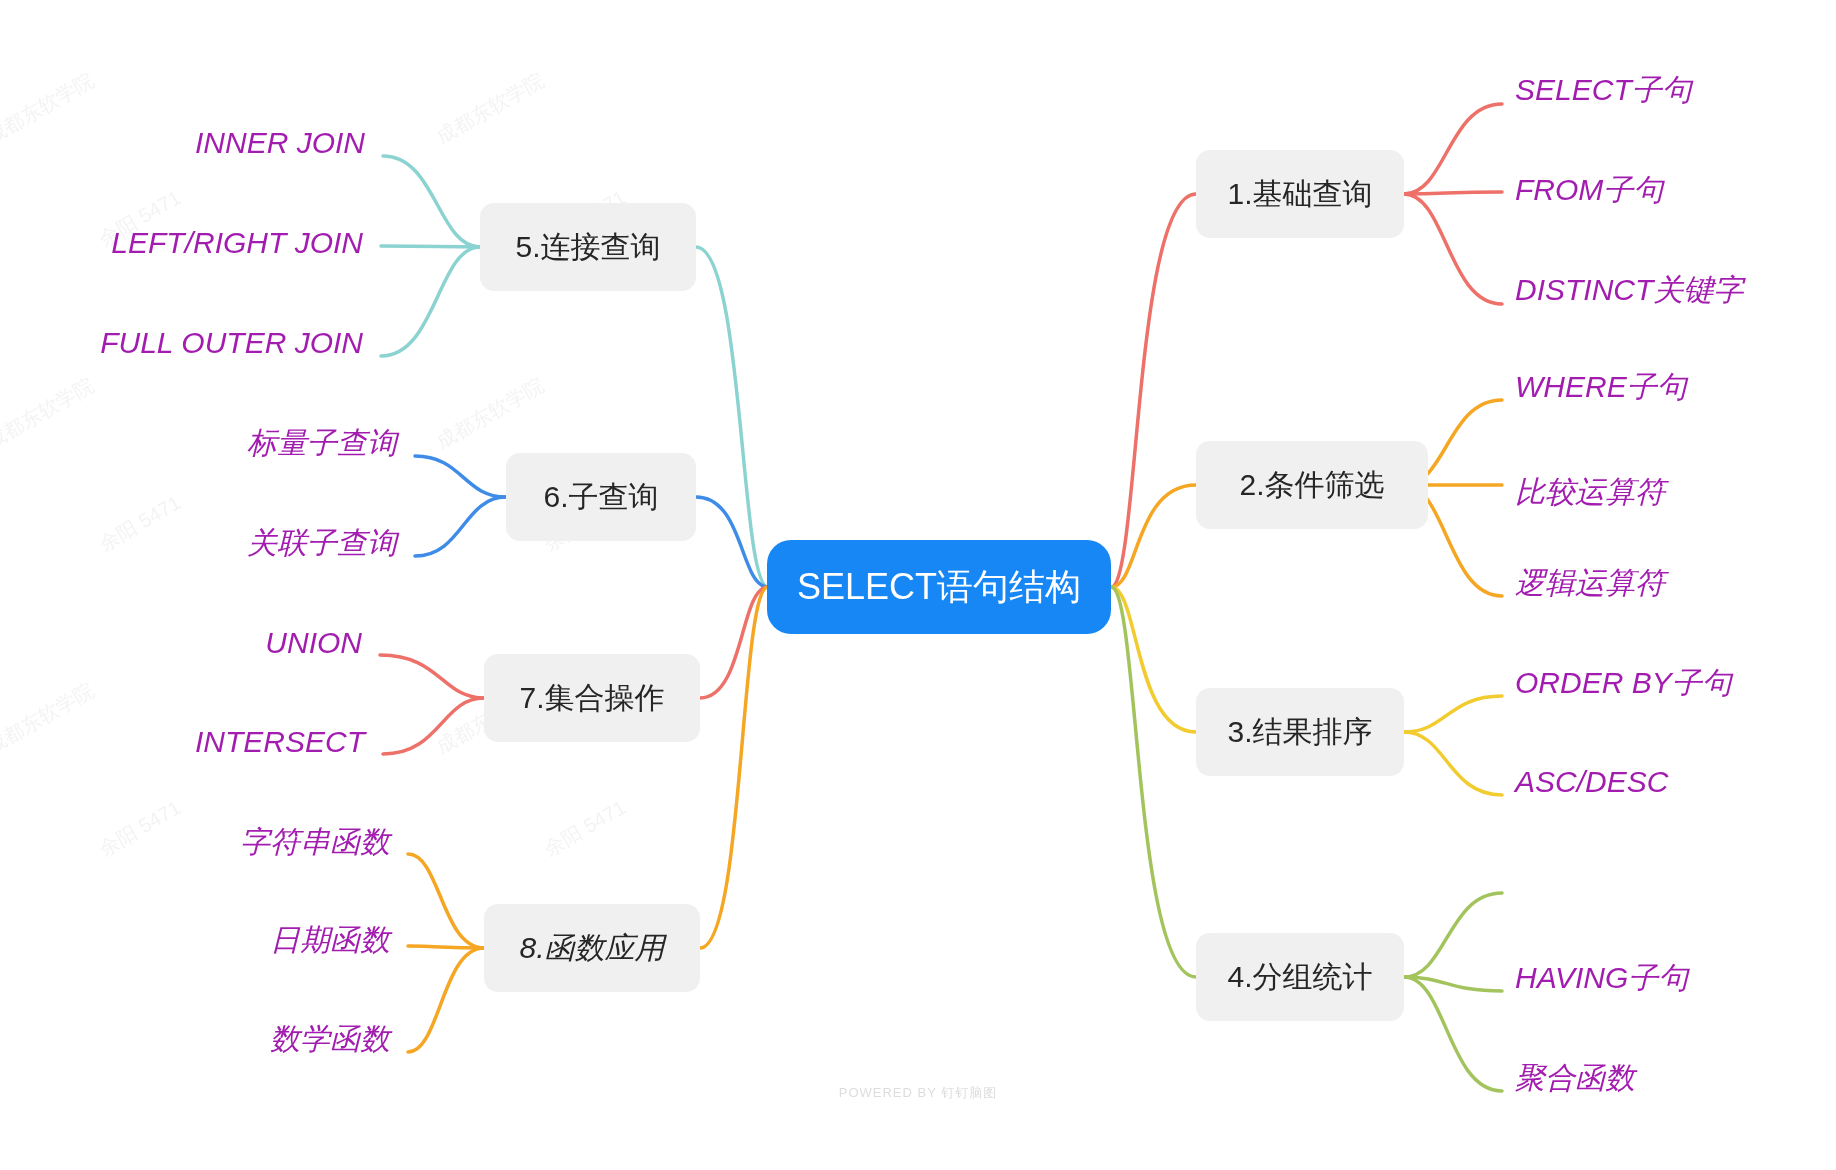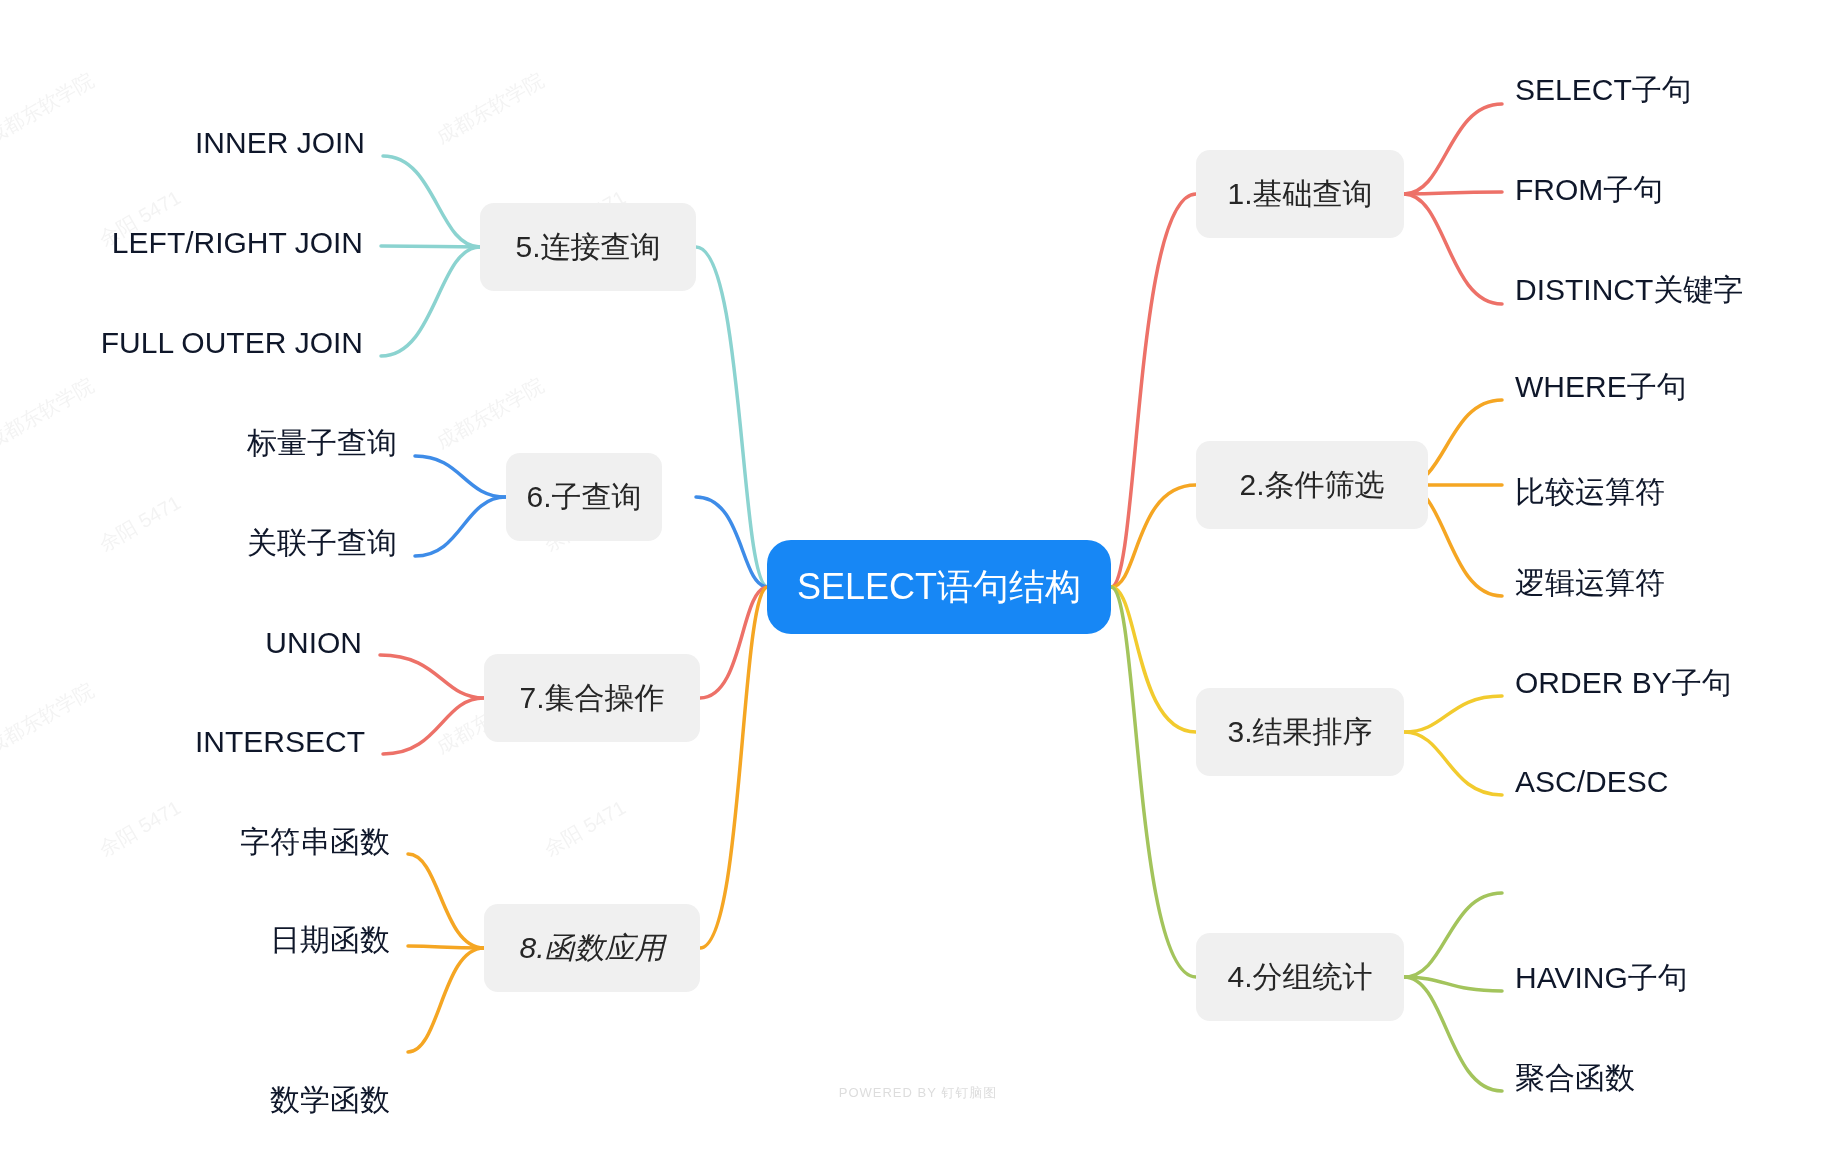--- a/index.html
+++ b/index.html
@@ -26,26 +26,26 @@
   }
   .hub{
     background:#F0F0F0;color:#262626;
     border-radius:14px;font-size:30px;height:88px;
   }
   .hub.b1{left:1196px;top:150px;width:208px;}
   .hub.b2{left:1196px;top:441px;width:232px;}
   .hub.b3{left:1196px;top:688px;width:208px;}
   .hub.b4{left:1196px;top:933px;width:208px;}
   .hub.b5{left:480px;top:203px;width:216px;}
-  .hub.b6{left:506px;top:453px;width:156px;}
+  .hub.b6{left:506px;top:453px;width:190px;}
   .hub.b7{left:484px;top:654px;width:216px;}
   .hub.b8{left:484px;top:904px;width:216px;font-style:italic;}
   .leaf{
     position:absolute;z-index:3;
-    font-size:30px;line-height:42px;white-space:nowrap;color:#0f172a;
+    font-size:30px;line-height:42px;white-space:nowrap;color:#a21caf;font-style:italic;
   }
   .wm{
     position:absolute;z-index:0;
     font-size:20px;color:rgba(120,120,120,0.09);
     transform:rotate(-30deg);white-space:nowrap;
     pointer-events:none;
   }
   .footer{
     position:absolute;z-index:2;
     left:50%;top:1084px;transform:translateX(-50%);
@@ -137,17 +137,17 @@
 
   <div class="leaf" style="right:1471px;top:122px">INNER JOIN</div>
   <div class="leaf" style="right:1473px;top:222px">LEFT/RIGHT JOIN</div>
   <div class="leaf" style="right:1473px;top:322px">FULL OUTER JOIN</div>
   <div class="leaf" style="right:1439px;top:422px">标量子查询</div>
   <div class="leaf" style="right:1439px;top:522px">关联子查询</div>
   <div class="leaf" style="right:1474px;top:622px">UNION</div>
   <div class="leaf" style="right:1471px;top:721px">INTERSECT</div>
   <div class="leaf" style="right:1446px;top:821px">字符串函数</div>
   <div class="leaf" style="right:1446px;top:919px">日期函数</div>
-  <div class="leaf" style="right:1446px;top:1079px">数学函数</div>
+  <div class="leaf" style="right:1446px;top:1018px">数学函数</div>
 
   <div class="footer">POWERED BY 钉钉脑图</div>
 
 </div>
 
 </body></html>

